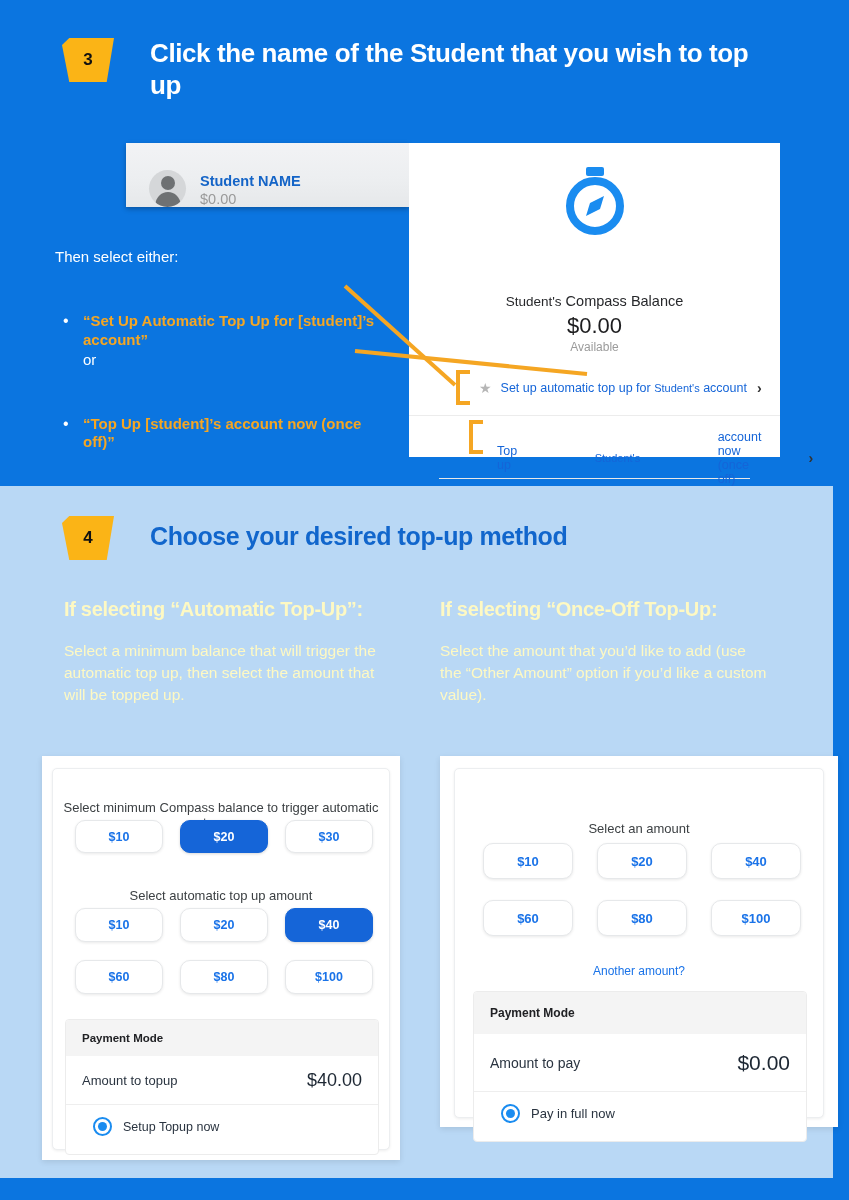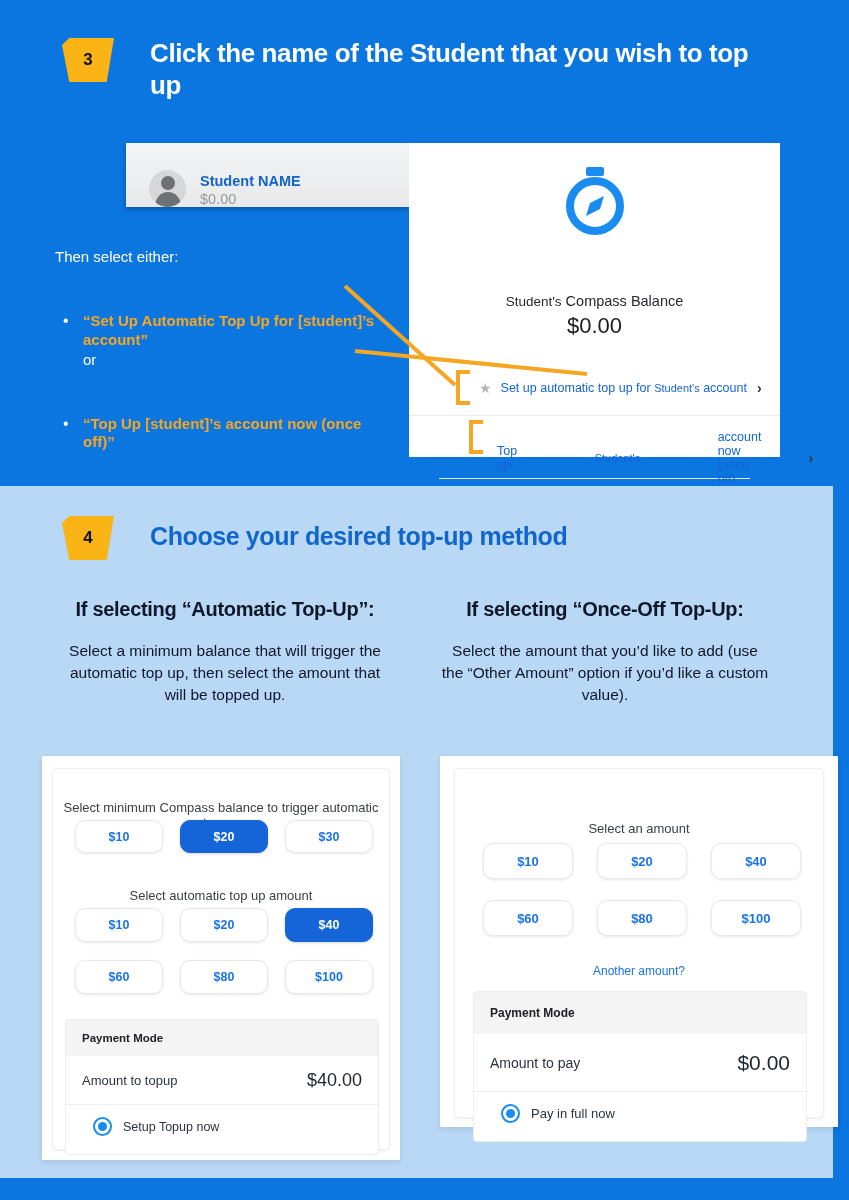--- a/index.html
+++ b/index.html
@@ -86,21 +86,21 @@
   .or{display:block;padding-left:28px;color:#ffffff;}
 
   
   .ovl{position:absolute;left:0;top:0;width:849px;height:1200px;pointer-events:none;}
 
   
   .sec4{position:absolute;left:0;top:486px;width:833px;height:692px;background:#b9d8f5;}
   #step4-head{left:62px;top:516px;width:740px;}
   #step4-head .step-title{color:#1166cc;font-size:25px;margin-left:36px;margin-top:5px;}
 
-  .col-head{position:absolute;text-align:center;color:#0f172a;}
+  .col-head{position:absolute;color:#fef9c3;}
   .col-head h3{margin:0;font-size:20px;font-weight:bold;line-height:1.25;letter-spacing:-0.3px;}
   .col-head p{margin:18px 0 0 0;font-size:15.5px;line-height:1.42;font-weight:normal;}
   #col-left-head{left:64px;top:597px;width:322px;}
   #col-right-head{left:440px;top:597px;width:330px;}
 
   
   .shot{position:absolute;background:#ffffff;box-shadow:0 2px 6px rgba(0,0,0,0.10);}
   #shot-left{left:42px;top:756px;width:358px;height:404px;}
   #shot-right{left:412px;top:756px;width:398px;height:371px;margin-left:28px;}
 
@@ -184,20 +184,21 @@
           <rect x="22" y="2" width="18" height="9" rx="2" fill="#1a8cf0"></rect>
           <circle cx="31" cy="41" r="25" fill="none" stroke="#1a8cf0" stroke-width="8"></circle>
           <path d="M40 31 L26 38 L22 51 L36 44 Z" fill="#1a8cf0"></path>
         </svg>
       </div>
       <div class="bal-title">
         <span class="lead">Student's</span>
         <span>Compass Balance</span>
       </div>
       <div class="bal-amount">$0.00</div>
+      <div class="bal-sub">Available</div>
       <div class="divider"></div>
 
       <div class="bal-link" id="link-auto">
         <span class="star">★</span>
         <span>Set up automatic top up for</span>&nbsp;<span class="smaller">Student's</span>&nbsp;<span>account</span>
         <span class="chev">›</span>
       </div>
 
       <div class="hlink-row" style="top:272px;"></div>
 

